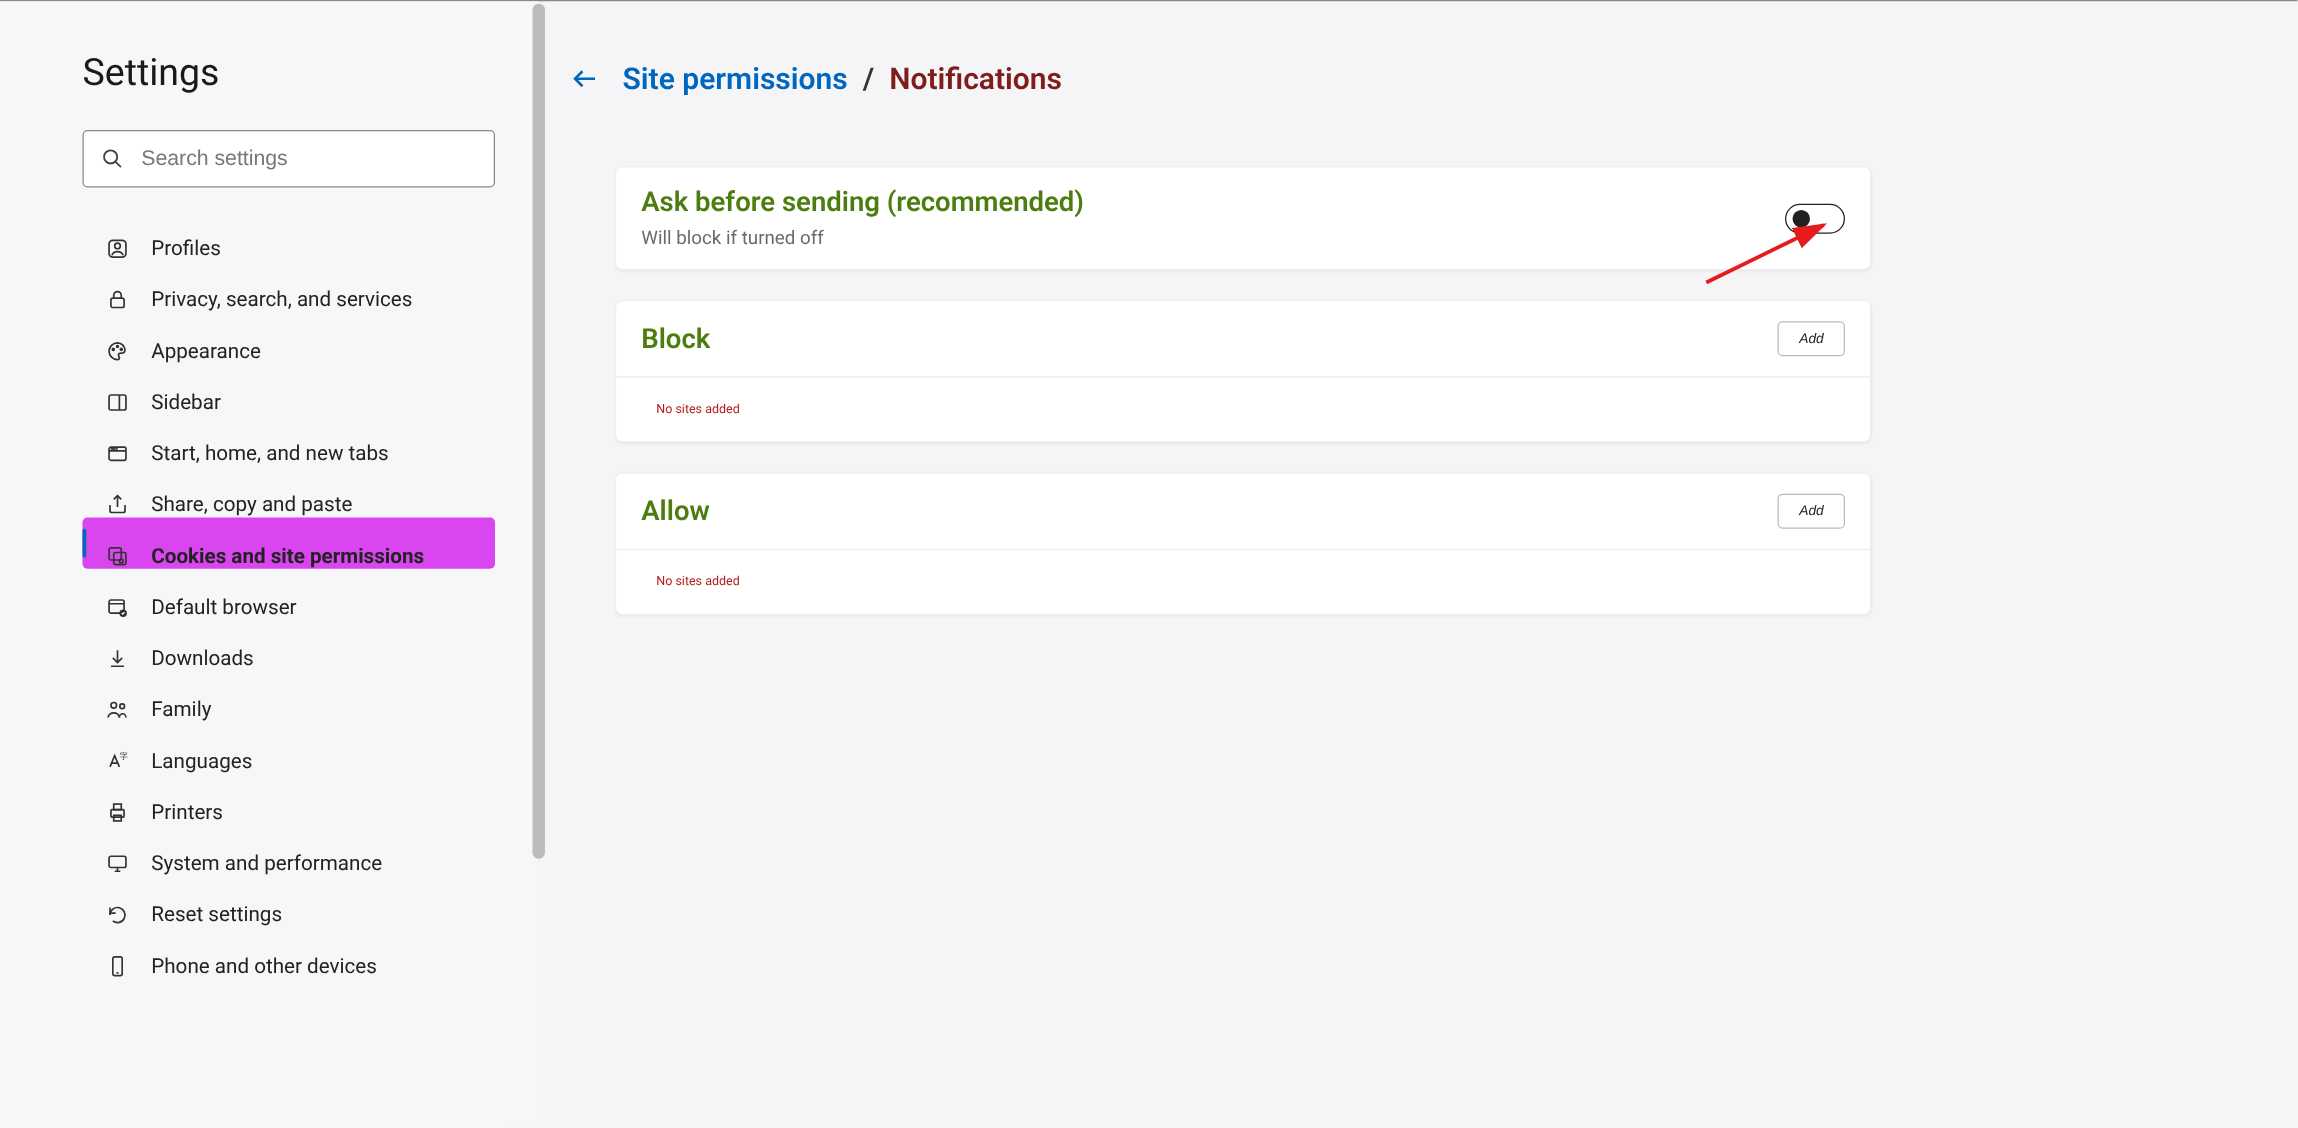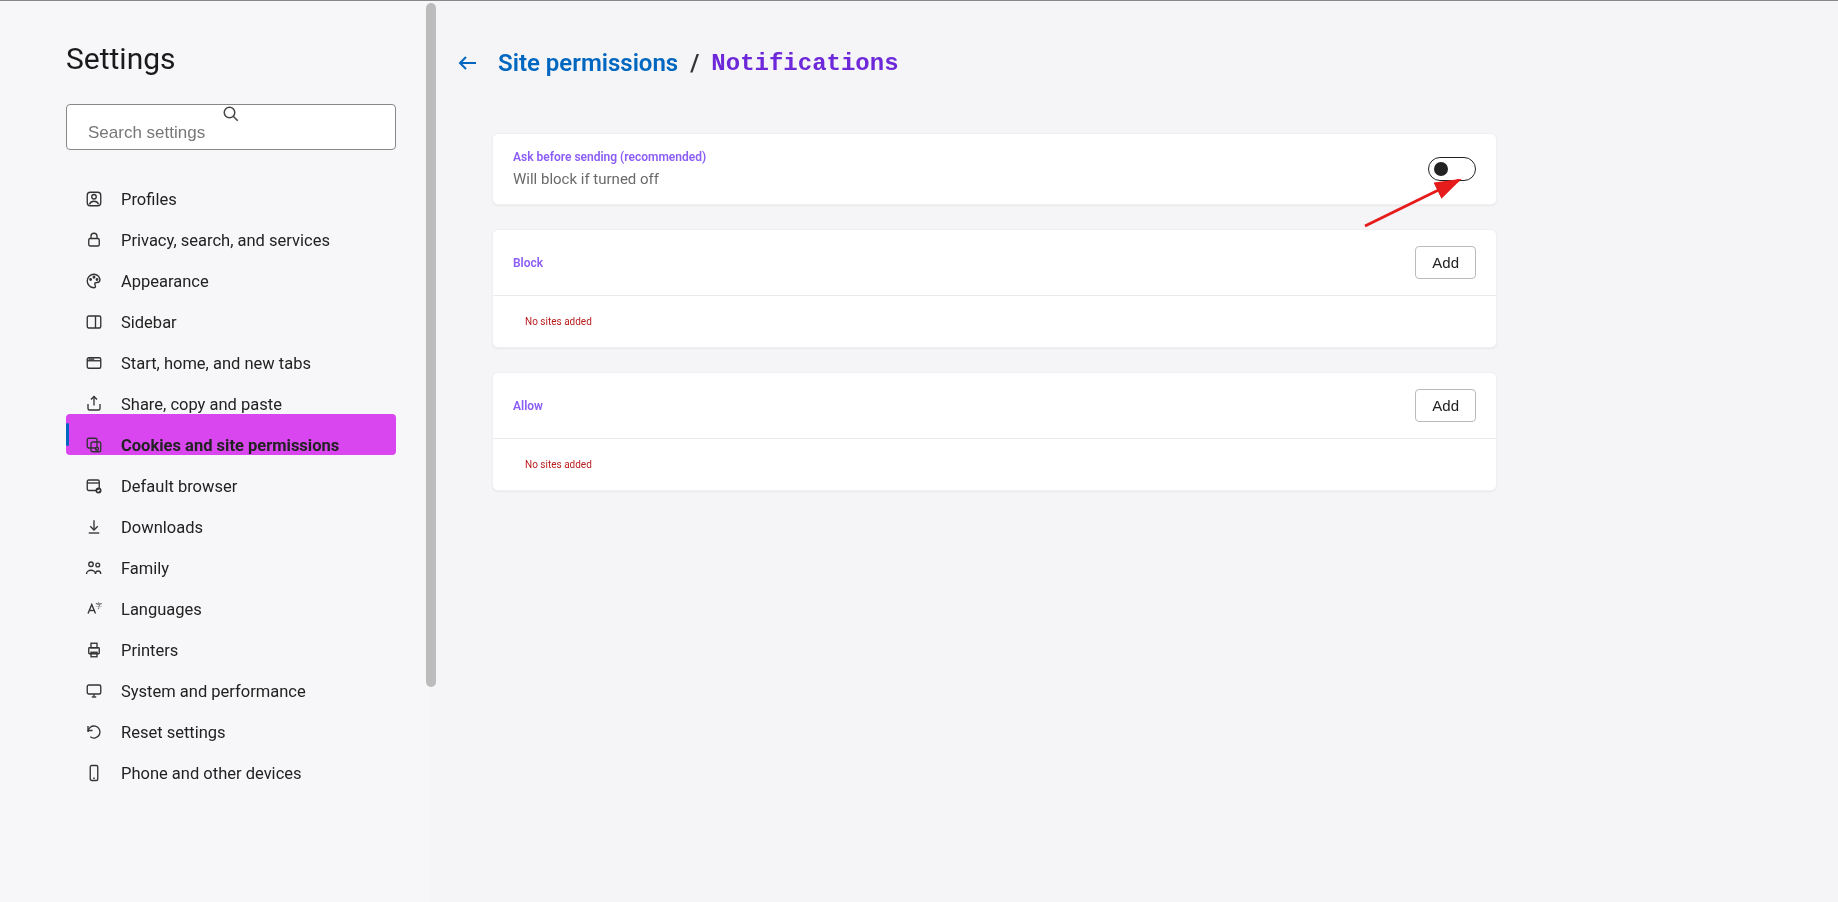--- a/index.html
+++ b/index.html
@@ -28,21 +28,20 @@
   .search-wrap {
     width: 330px;
     height: 46px;
     border: 1px solid #888;
     border-radius: 4px;
     background: #fff;
     display: flex;
     align-items: center;
     padding: 0 14px;
     margin-bottom: 18px;
-    flex-direction: column;
   }
   .search-wrap .icon { color: #444; flex-shrink:0; }
   .search-input {
     border: none;
     outline: none;
     font-size: 17px;
     margin-left: 14px;
     width: 100%;
     color: #333;
     background: transparent;
@@ -94,35 +93,35 @@
   .breadcrumb {
     display: flex;
     align-items: center;
     gap: 18px;
     font-size: 24px;
     margin-bottom: 56px;
   }
   .back-arrow { color: #0067c0; cursor:pointer; display:inline-flex; }
   .bc-link { color: #0067c0; font-weight:600; cursor:pointer; }
   .bc-sep { color: #333; font-weight:600; margin: 0 -6px; }
-  .bc-current { color: #6d28d9; font-weight:600;font-family:Liberation Mono, monospace; }
+  .bc-current { color: #7f1d1d; font-weight:600; }
   .cards { width: 1005px; margin-left: 36px; display:flex; flex-direction:column; gap:24px;}
   .card {
     background: #fff;
     border: 1px solid rgba(0,0,0,0.06);
     border-radius: 6px;
     box-shadow: 0 1px 2px rgba(0,0,0,0.05);
   }
   .card-header {
     display:flex;
     align-items:center;
     justify-content:space-between;
     padding: 16px 20px;
   }
-  .card-title { font-size: 12px; font-weight:600; color:#8b5cf6; }
+  .card-title { font-size: 22px; font-weight:600; color:#4d7c0f; }
   .card-sub { font-size: 15px; color:#6a6a6a; margin-top:6px; }
   .card-body {
     border-top: 1px solid rgba(0,0,0,0.08);
     padding: 20px 20px 20px 32px;
     font-size: 10px;
     color: #b91c1c;
   }
   .toggle {
     width: 48px; height: 24px;
     border: 1px solid #222;
@@ -137,23 +136,24 @@
     width:14px; height:14px;
     background:#222;
     border-radius:50%;
     top:4px; left:5px;
   }
   .add-btn {
     border:1px solid #bbb;
     background:#fff;
     border-radius:4px;
     padding: 7px 16px;
-    font-size:15px;
+    font-size:11px;
     color:#222;
     cursor:pointer;
+    font-style:italic;
   }
   .annot-arrow {
     position:absolute;
     top: 173px;
     left: 1355px;
     pointer-events:none;
   }
   svg { display:block; }
 </style>
 </head>

